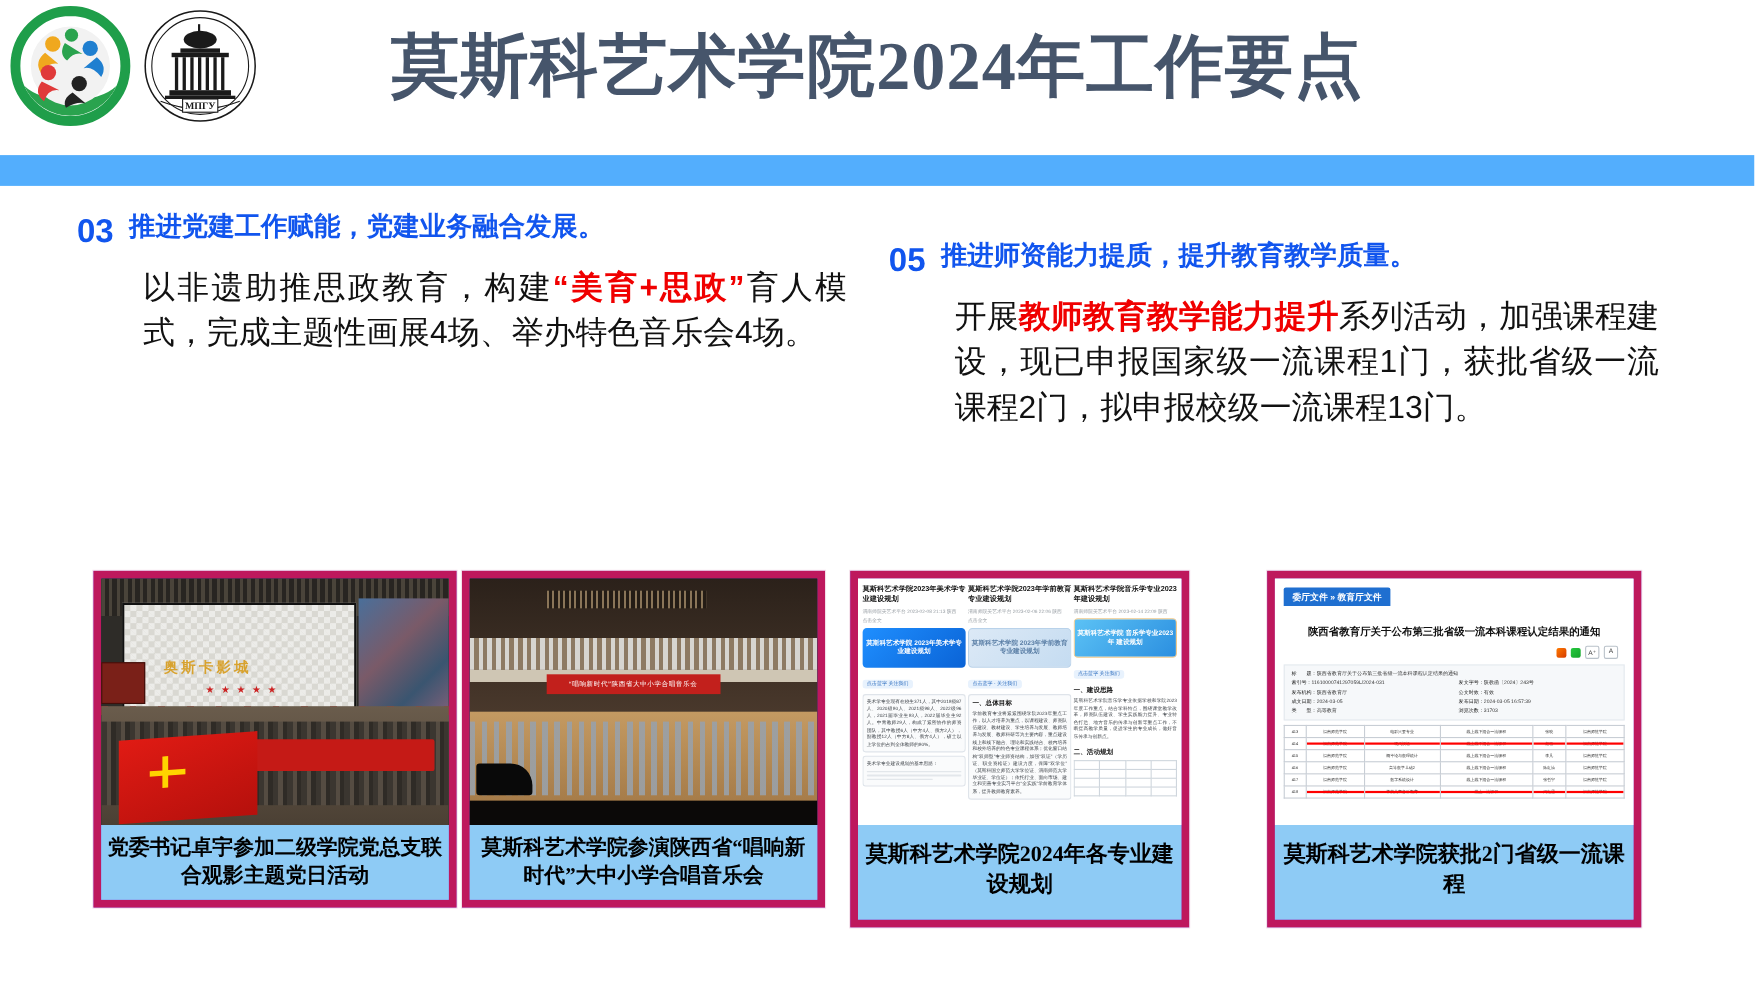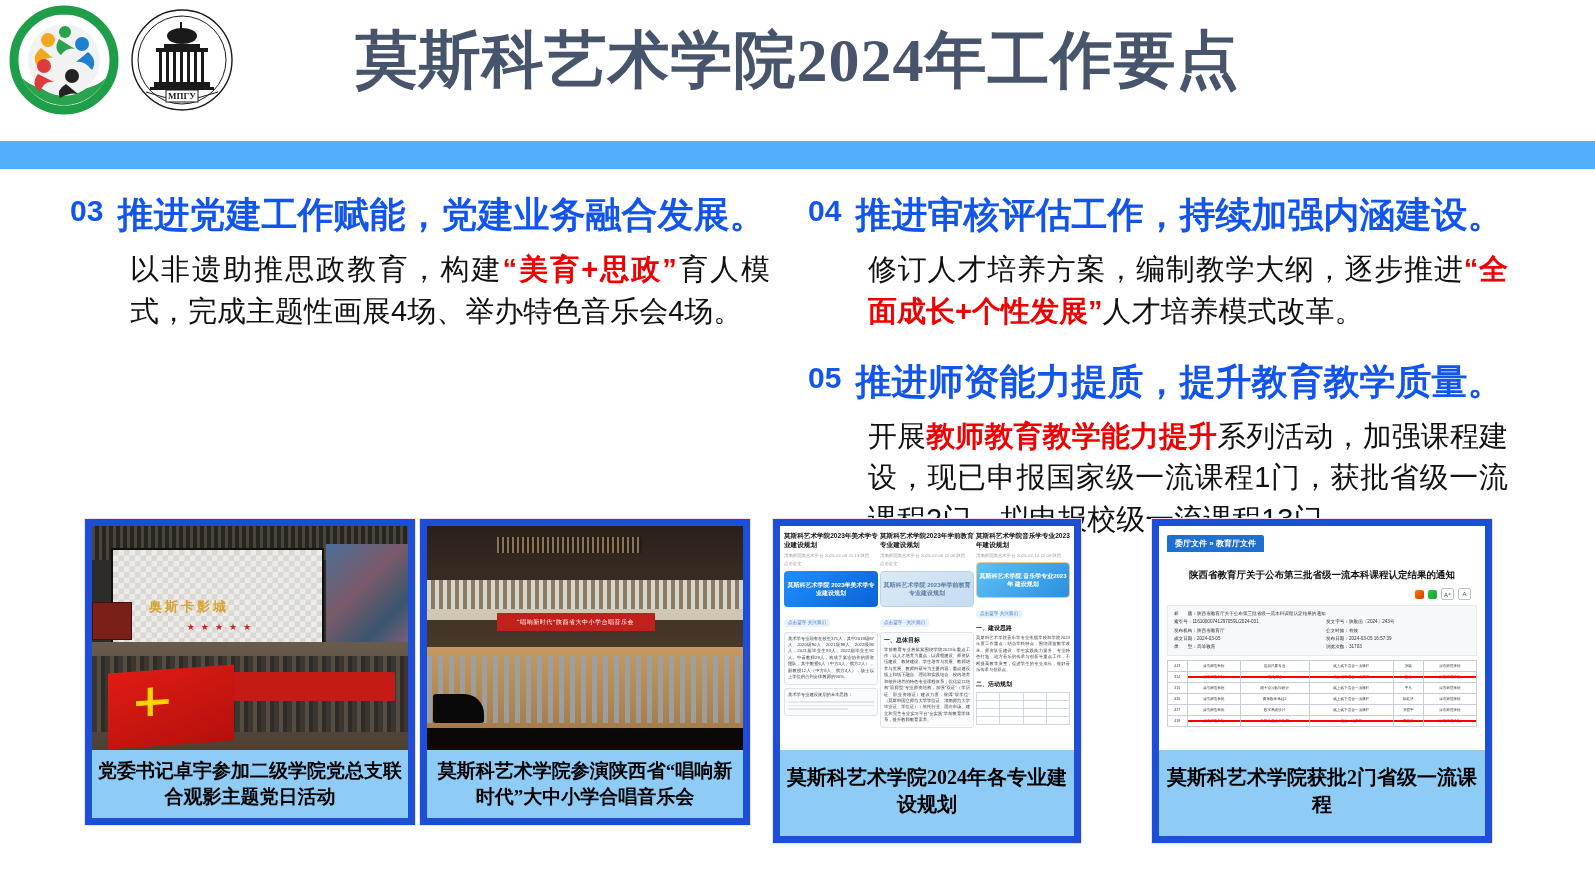--- a/index.html
+++ b/index.html
@@ -28,36 +28,36 @@
   .col-right{left:808px;width:700px;}
 
   .item{margin-bottom:4px;}
   .item-head{display:flex;align-items:flex-start;gap:14px;}
   .num{
     font-family:"Liberation Sans","DejaVu Sans",sans-serif;
     font-size:30px;font-weight:bold;color:#1155ee;line-height:1.25;
     flex:0 0 auto;
   }
   .head-text{
-    font-size:36px;font-weight:bold;color:#1155ee;line-height:1.25;
+    font-size:24px;font-weight:bold;color:#1155ee;line-height:1.25;
     letter-spacing:0px;
   }
   .body-text{
     margin:12px 0 0 52px;
     font-size:29px;color:#111;line-height:1.44;letter-spacing:0px;
     text-align:justify;
   }
   .body-text.ind{margin-left:60px;}
   .rd{color:#f00000;font-weight:bold;}
 
   
   .cards{position:absolute;top:519px;left:0;width:1595px;height:310px;}
   .card{
     position:absolute;background:#8b5cf6;
-    border:7px solid #1d4ed8;
+    border:7px solid #be185d;
     box-sizing:border-box;
     box-shadow:0 0 0 1px #f3dde8;
   }
   .card .pic{position:relative;width:100%;height:224px;overflow:hidden;background:#202020;}
   .card .cap{
     background:#8ecbf5;color:#000;text-align:center;
     font-family:"Liberation Serif","DejaVu Serif",serif;
     font-weight:bold;font-size:19px;line-height:1.35;
     padding:8px 6px 9px;
   }
@@ -232,27 +232,20 @@
         <div class="num">03</div>
         <div class="head-text">推进党建工作赋能，党建业务融合发展。</div>
       </div>
       <div class="body-text ind"><span>以非遗助推思政教育，构建</span><span class="rd">“美育+思政”</span><span>育人模式，完成主题性画展4场、举办特色音乐会4场。</span></div>
     </div>
 
   </div>
 
   <div class="col col-right">
 
-    <div class="item">
-      <div class="item-head">
-        <div class="num">04</div>
-        <div class="head-text">推进审核评估工作，持续加强内涵建设。</div>
-      </div>
-      <div class="body-text ind"><span>修订人才培养方案，编制教学大纲，逐步推进</span><span class="rd">“全面成长+个性发展”</span><span>人才培养模式改革。</span></div>
-    </div>
 
     <div class="item" style="margin-top:26px;">
       <div class="item-head">
         <div class="num">05</div>
         <div class="head-text">推进师资能力提质，提升教育教学质量。</div>
       </div>
       <div class="body-text ind"><span>开展</span><span class="rd">教师教育教学能力提升</span><span>系列活动，加强课程建设，现已申报国家级一流课程1门，获批省级一流课程2门，拟申报校级一流课程13门。</span></div>
     </div>
 
   </div>

